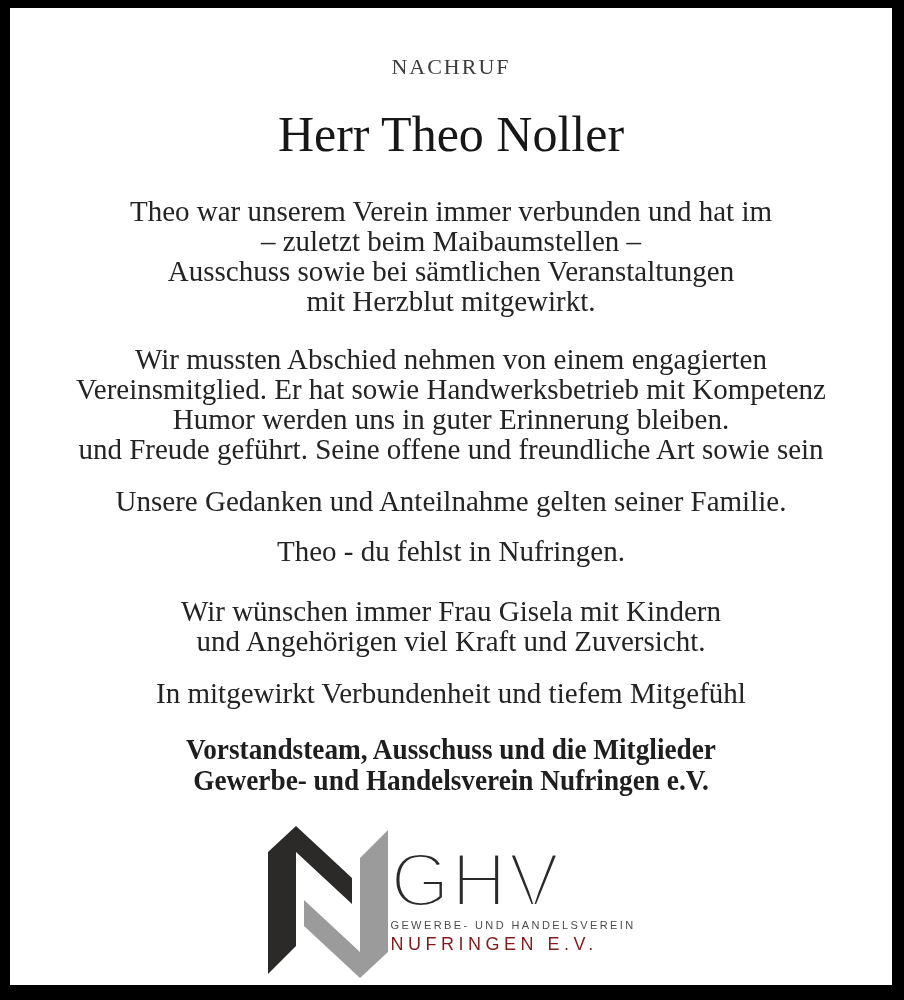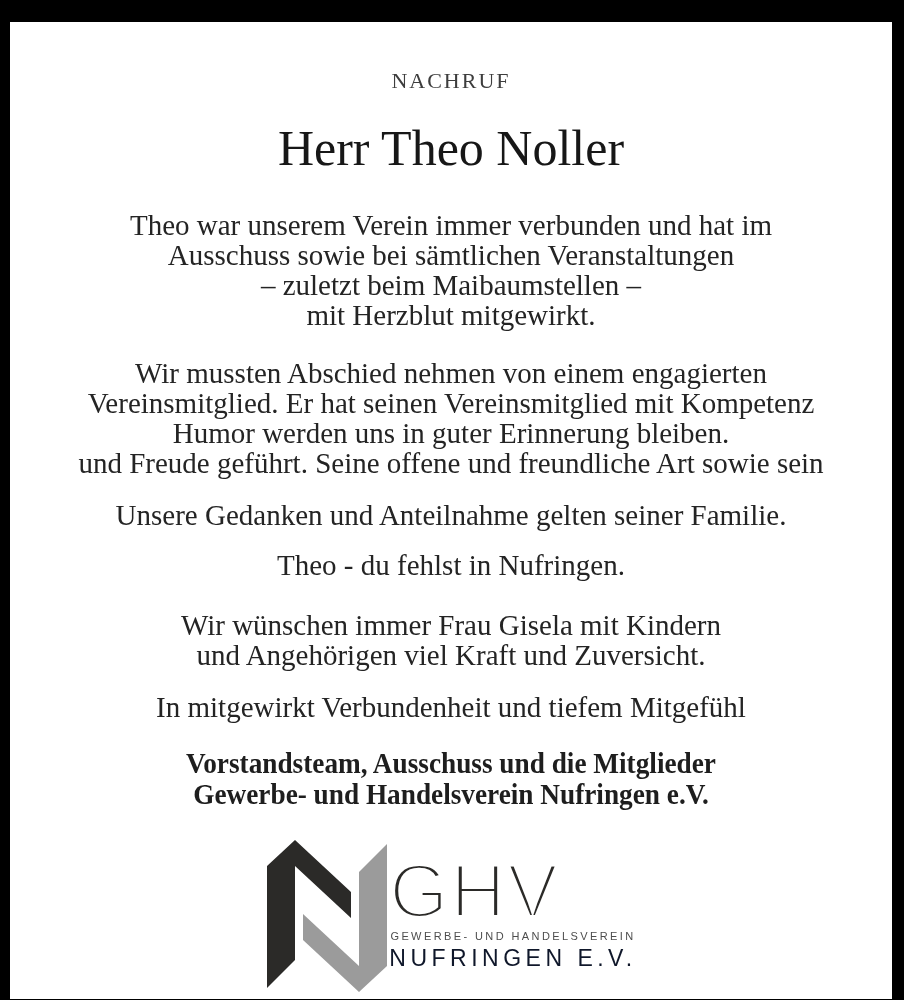--- a/index.html
+++ b/index.html
@@ -10,21 +10,21 @@
     width: 904px;
     height: 1000px;
     background: #000;
     position: relative;
     overflow: hidden;
     font-family: "Liberation Serif", serif;
   }
   .card {
     position: absolute;
     left: 10px;
-    top: 22px;
+    top: 8px;
     width: 882px;
     height: 977px;
     background: #fff;
     overflow: hidden;
     text-align: center;
   }
   .kicker {
     margin-top: 46px;
     font-size: 22px;
     letter-spacing: 2px;
@@ -93,45 +93,45 @@
   .logo-caption-top {
     margin-top: 7px;
     font-size: 11px;
     letter-spacing: 2.4px;
     color: #4d4d4d;
     white-space: nowrap;
     text-align: center;
   }
   .logo-caption-bottom {
     margin-top: 3px;
-    font-size: 23px;
+    font-size: 18px;
     letter-spacing: 4.5px;
-    color: #0f172a;
+    color: #7f1d1d;
     white-space: nowrap;
   }
 </style>
 </head>
 <body>
 
 <div class="card">
 
   <div class="kicker">NACHRUF</div>
 
   <div class="title">Herr Theo Noller</div>
 
   <div class="para gap-a">
     <span class="line">Theo war unserem Verein immer verbunden und hat im</span>
+    <span class="line">– zuletzt beim Maibaumstellen –</span>
     <span class="line">Ausschuss sowie bei sämtlichen Veranstaltungen</span>
-    <span class="line">– zuletzt beim Maibaumstellen –</span>
     <span class="line">mit Herzblut mitgewirkt.</span>
   </div>
 
   <div class="para gap-b">
     <span class="line">Wir mussten Abschied nehmen von einem engagierten</span>
-    <span class="line">Vereinsmitglied. Er hat seinen Vereinsmitglied mit Kompetenz</span>
+    <span class="line">Vereinsmitglied. Er hat sowie Handwerksbetrieb mit Kompetenz</span>
     <span class="line">Humor werden uns in guter Erinnerung bleiben.</span>
     <span class="line">und Freude geführt. Seine offene und freundliche Art sowie sein</span>
   </div>
 
   <div class="para gap-d">
     <span class="line">Unsere Gedanken und Anteilnahme gelten seiner Familie.</span>
   </div>
 
   <div class="para gap-c">
     <span class="line">Theo - du fehlst in Nufringen.</span>

